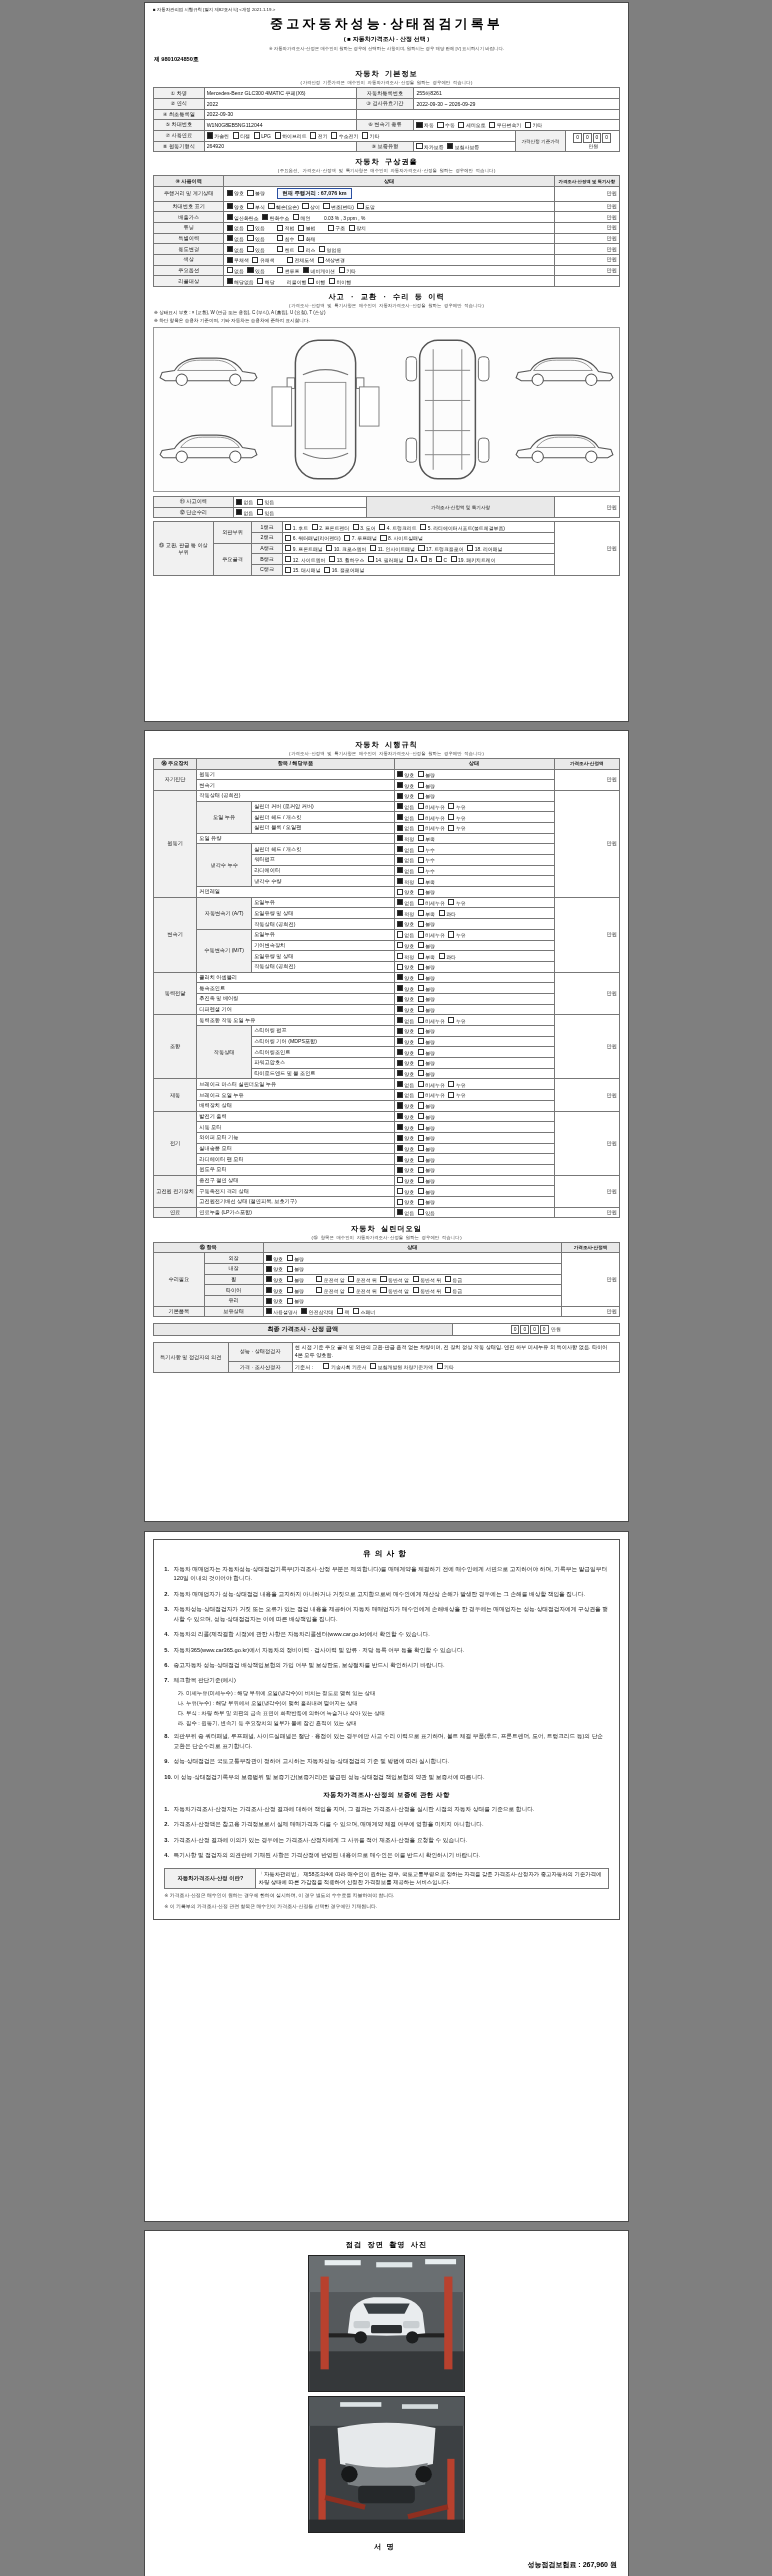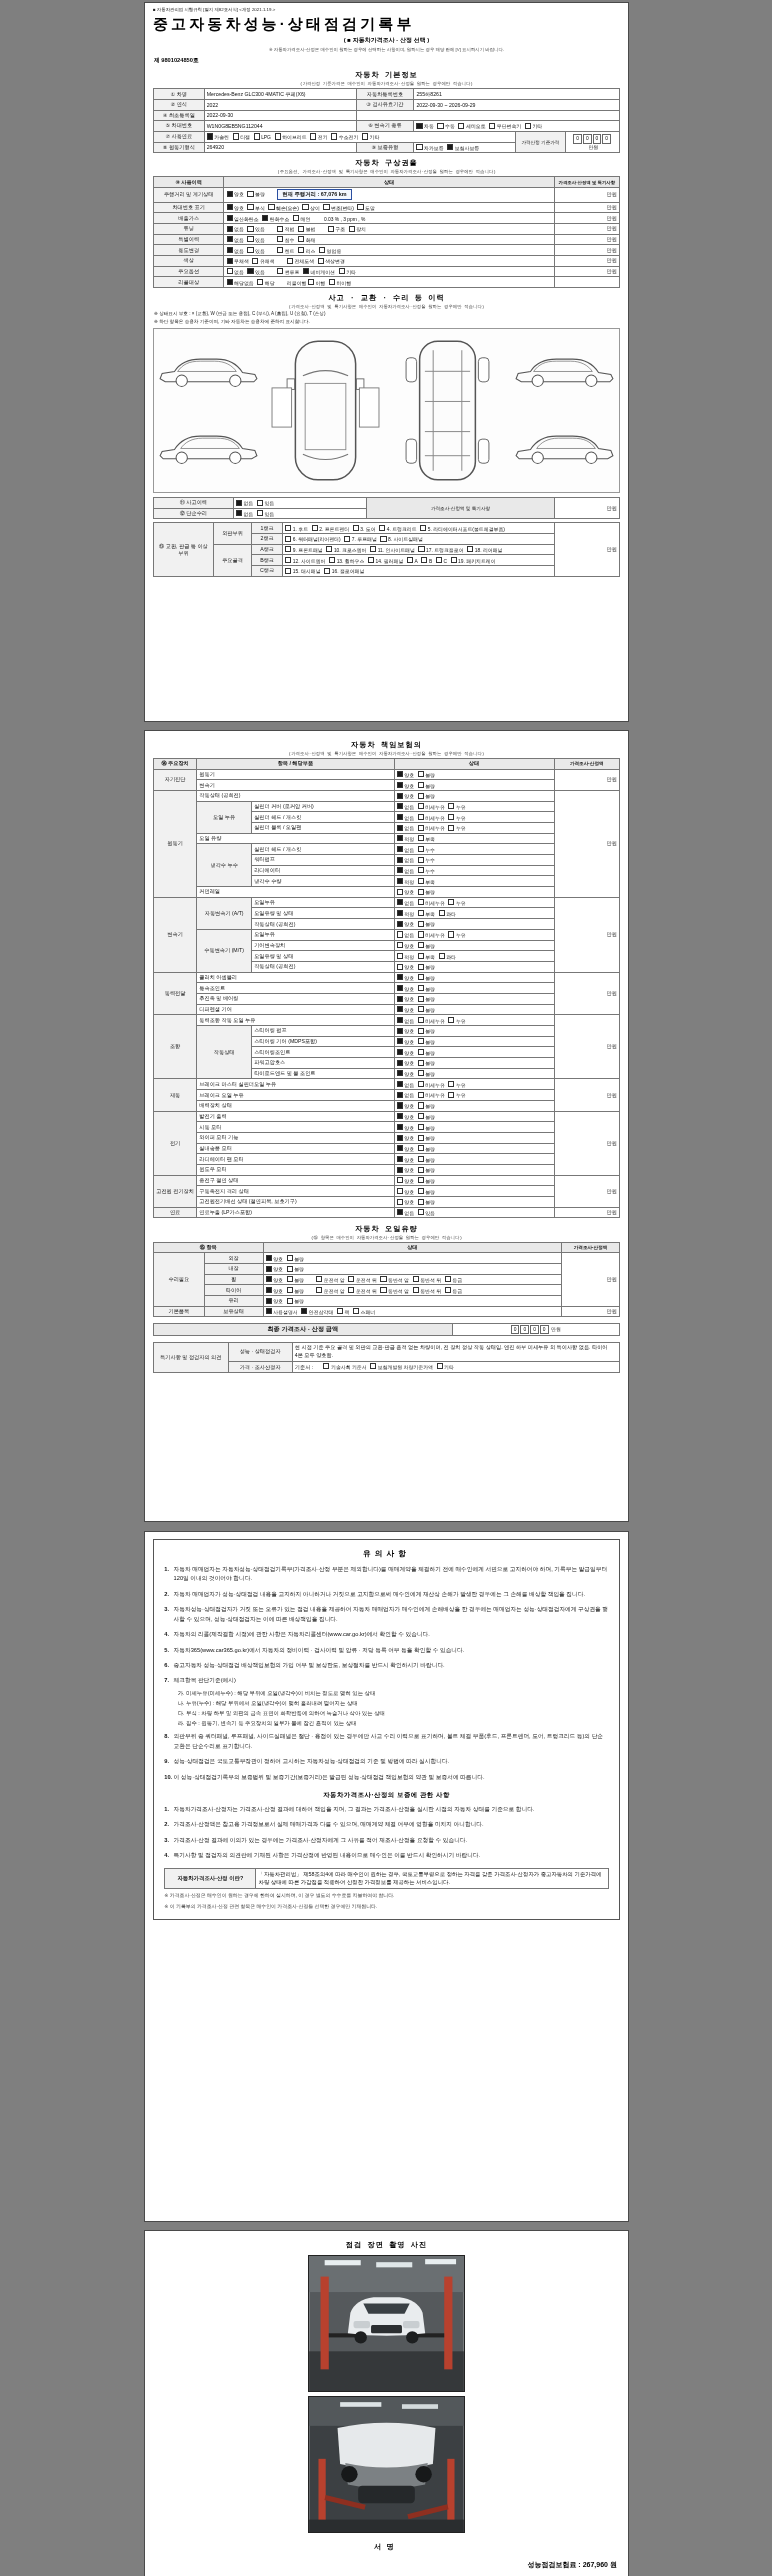--- a/index.html
+++ b/index.html
@@ -1,21 +1,21 @@
 <!DOCTYPE html>
 <html style="font-size:8.2px"><head>
 <meta charset="utf-8">
 <style>
   html,body{margin:0;padding:0;}
   body{font-family:"Liberation Sans","DejaVu Sans",sans-serif;background:#7f7f7f;}
   #canvas{width:773px;height:2576px;background:#7f7f7f;overflow:hidden;padding-top:2.1px;}
   .page{width:467px;margin:0 auto;background:#fff;border:0.5px solid #4a4a4a;padding:4.1px 8.2px 7.2px;}
   .gap{height:7.2px;}
   .formref{font-size:4.4px;color:#222;margin-bottom:3.1px;}
-  .main-title{font-size:15px;font-weight:bold;text-align:left;letter-spacing:3.1px;margin-top:1px;color:#000;}
+  .main-title{font-size:13px;font-weight:bold;text-align:center;letter-spacing:3.1px;margin-top:1px;color:#000;}
   .sub-title{font-size:6px;font-weight:bold;text-align:center;margin-top:2.1px;}
   .title-note{font-size:4.4px;color:#444;text-align:center;margin-top:1.5px;}
   .doc-no{font-size:5.7px;font-weight:bold;margin:5.2px 0 2.1px 1px;}
   .sec-head{margin-top:5.2px;font-family:Liberation Mono, monospace;}
   .sec-title{font-size:7.2px;font-weight:bold;text-align:center;letter-spacing:1px;color:#000;}
   .sec-note{font-size:4.4px;color:#444;text-align:center;margin:1px 0 2.1px;}
   table{border-collapse:collapse;width:100%;table-layout:fixed;}
   td{border:0.5px solid #777;font-size:5.2px;padding:1.3px 2.1px;vertical-align:middle;color:#111;word-break:keep-all;overflow:hidden;}
   .lab{background:#f1f1f1;text-align:center;}
   .hdr{background:#e9e9e9;text-align:center;font-weight:bold;}
@@ -320,21 +320,21 @@
         <td><span class="opt"><span class="cb"></span><span>15. 대시패널</span></span><span class="opt"><span class="cb"></span><span>16. 플로어패널</span></span></td>
       </tr>
     </tbody>
       </table>
   </div>
 
   <div class="gap"></div>
 
   <div class="page" style="min-height:779px;">
     <div class="sec-head">
-      <div class="sec-title">자동차 책임보험의</div>
+      <div class="sec-title">자동차 시행규칙</div>
       <div class="sec-note">(가격조사·산정액 및 특기사항은 매수인이 자동차가격조사·산정을 원하는 경우에만 적습니다)</div>
     </div>
     <table>
       <colgroup>
           <col style="width:37px">
           <col style="width:47px">
           <col style="width:122px">
           <col style="width:137px">
           <col style="width:56px">
         </colgroup>
@@ -542,21 +542,21 @@
       <tr>
             <td class="lab">연료</td>
         <td colspan="2">연료누출 (LP가스포함)</td>
         <td><span class="opt"><span class="cb on"></span><span>없음</span></span><span class="opt"><span class="cb"></span><span>있음</span></span></td>
         <td class="price">만원</td>
           </tr>
     </tbody>
       </table>
 
     <div class="sec-head">
-      <div class="sec-title">자동차 오일유량</div>
+      <div class="sec-title">자동차 실린더오일</div>
       <div class="sec-note">(⑮ 항목은 매수인이 자동차가격조사·산정을 원하는 경우에만 적습니다)</div>
     </div>
     <table>
       <colgroup>
           <col style="width:49px">
           <col style="width:57px">
           <col style="width:289px">
           <col style="width:56px">
         </colgroup>
       <tbody>

